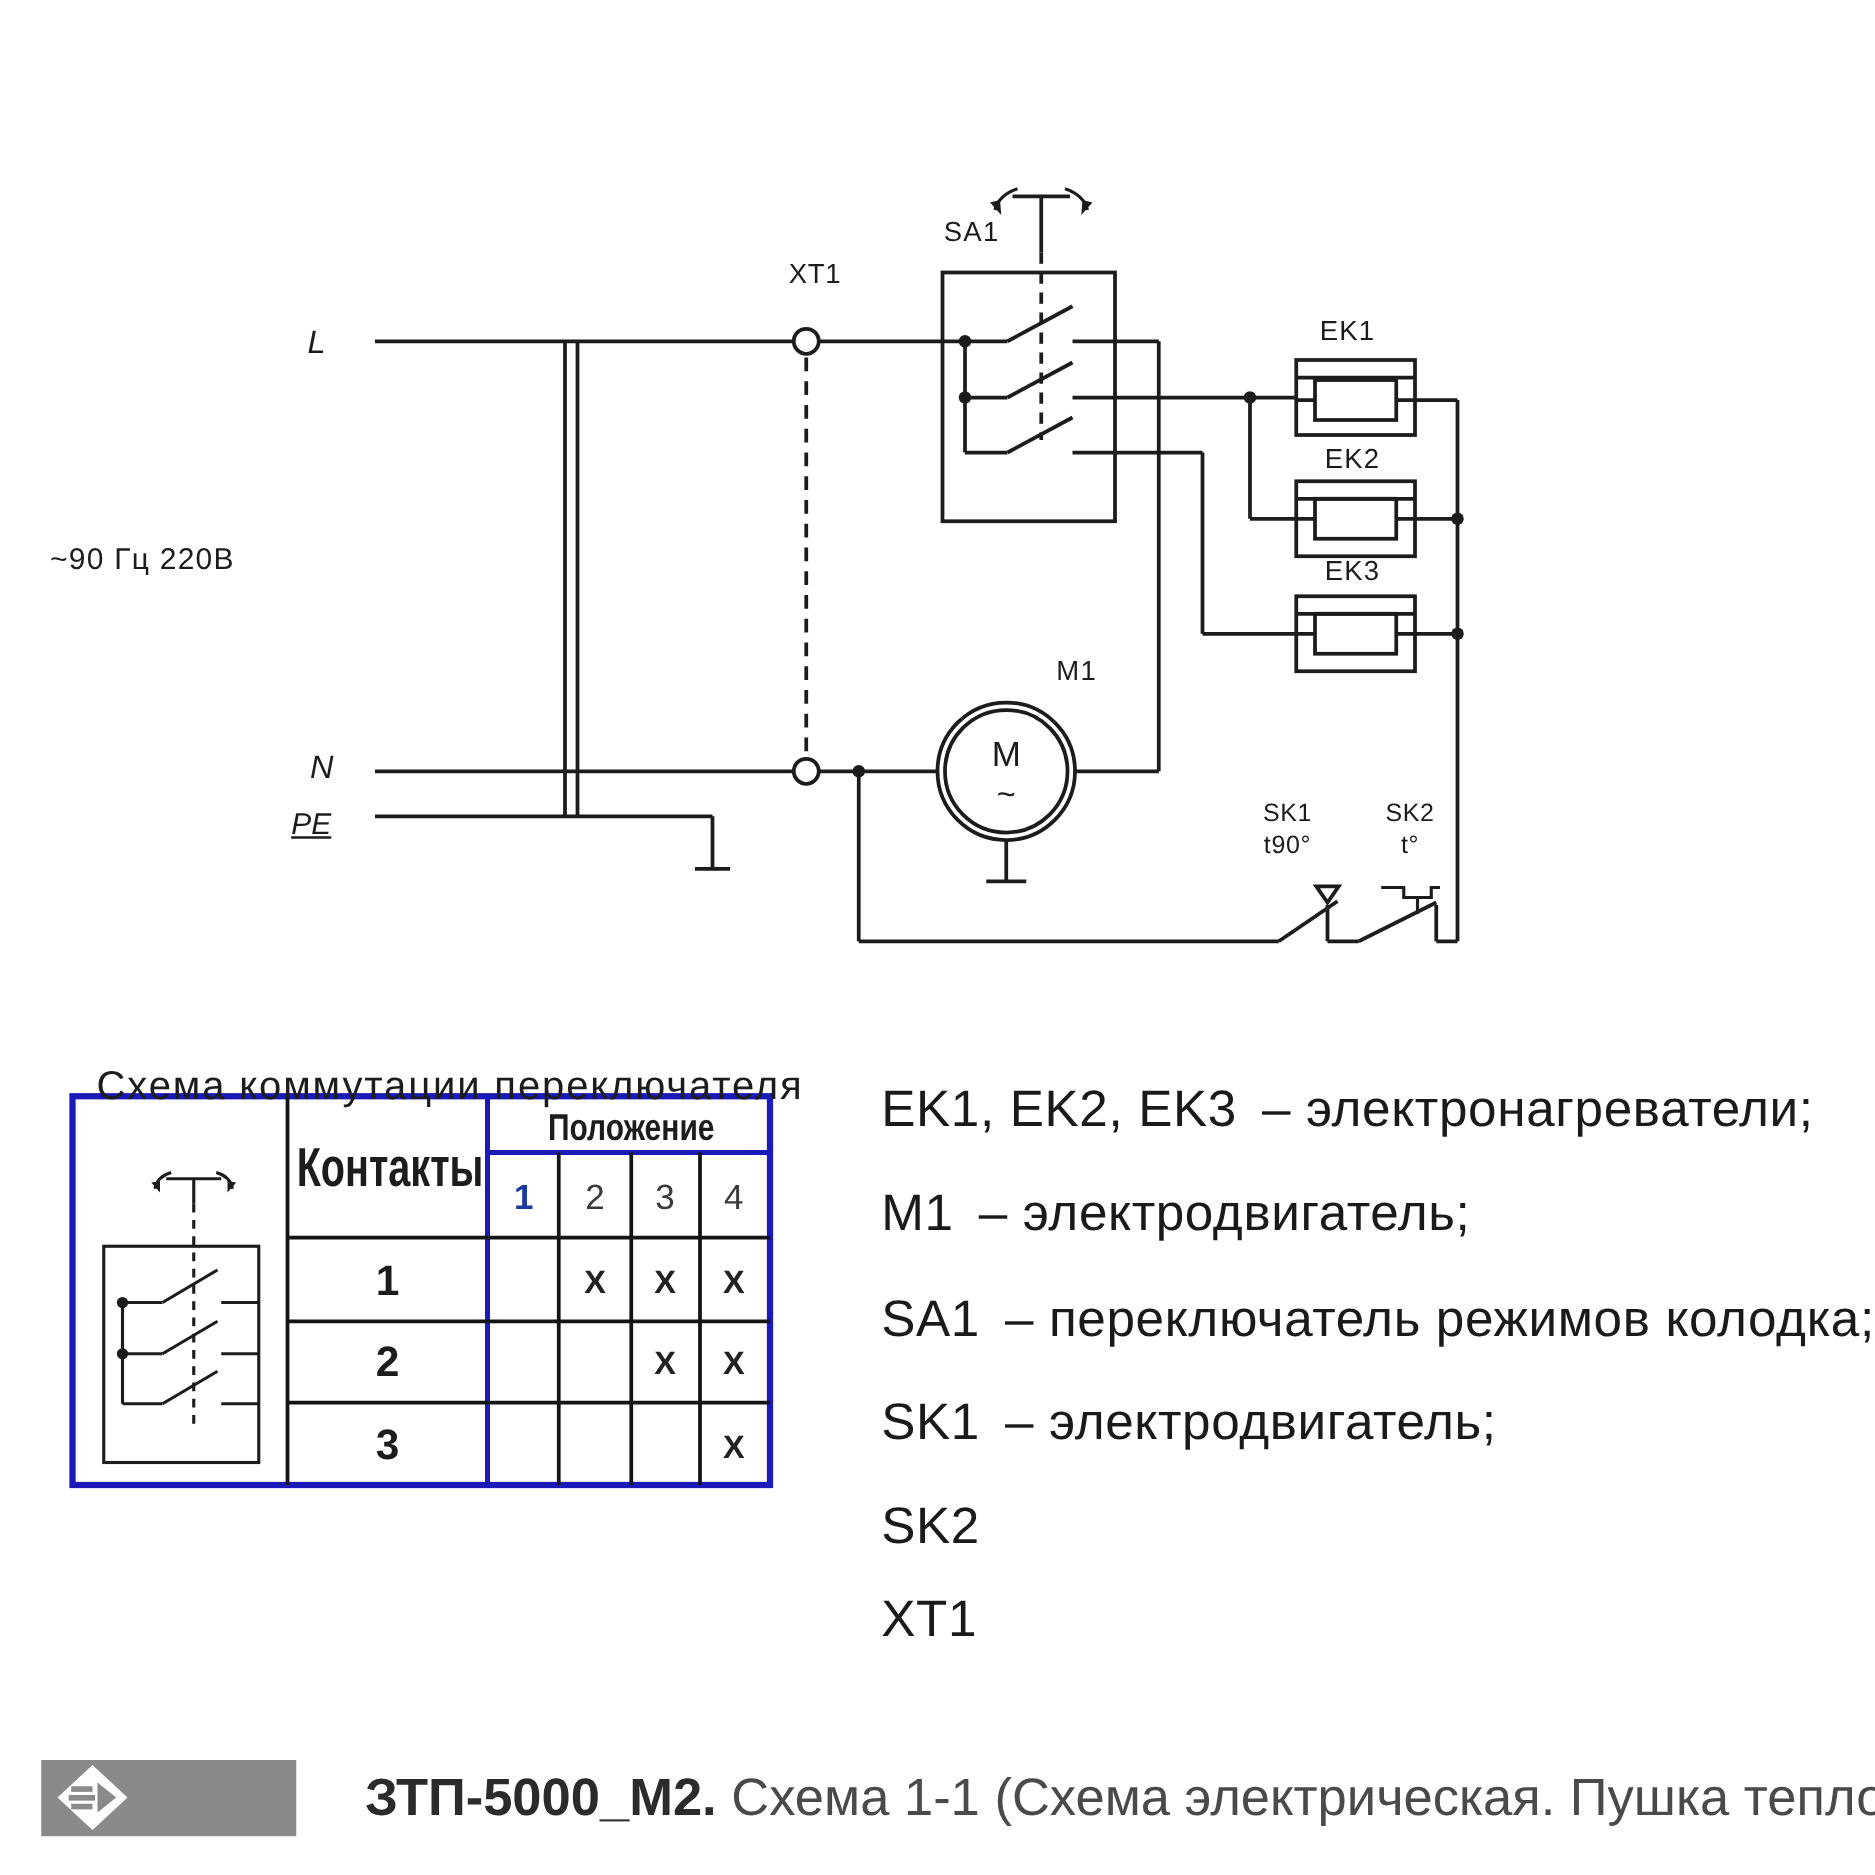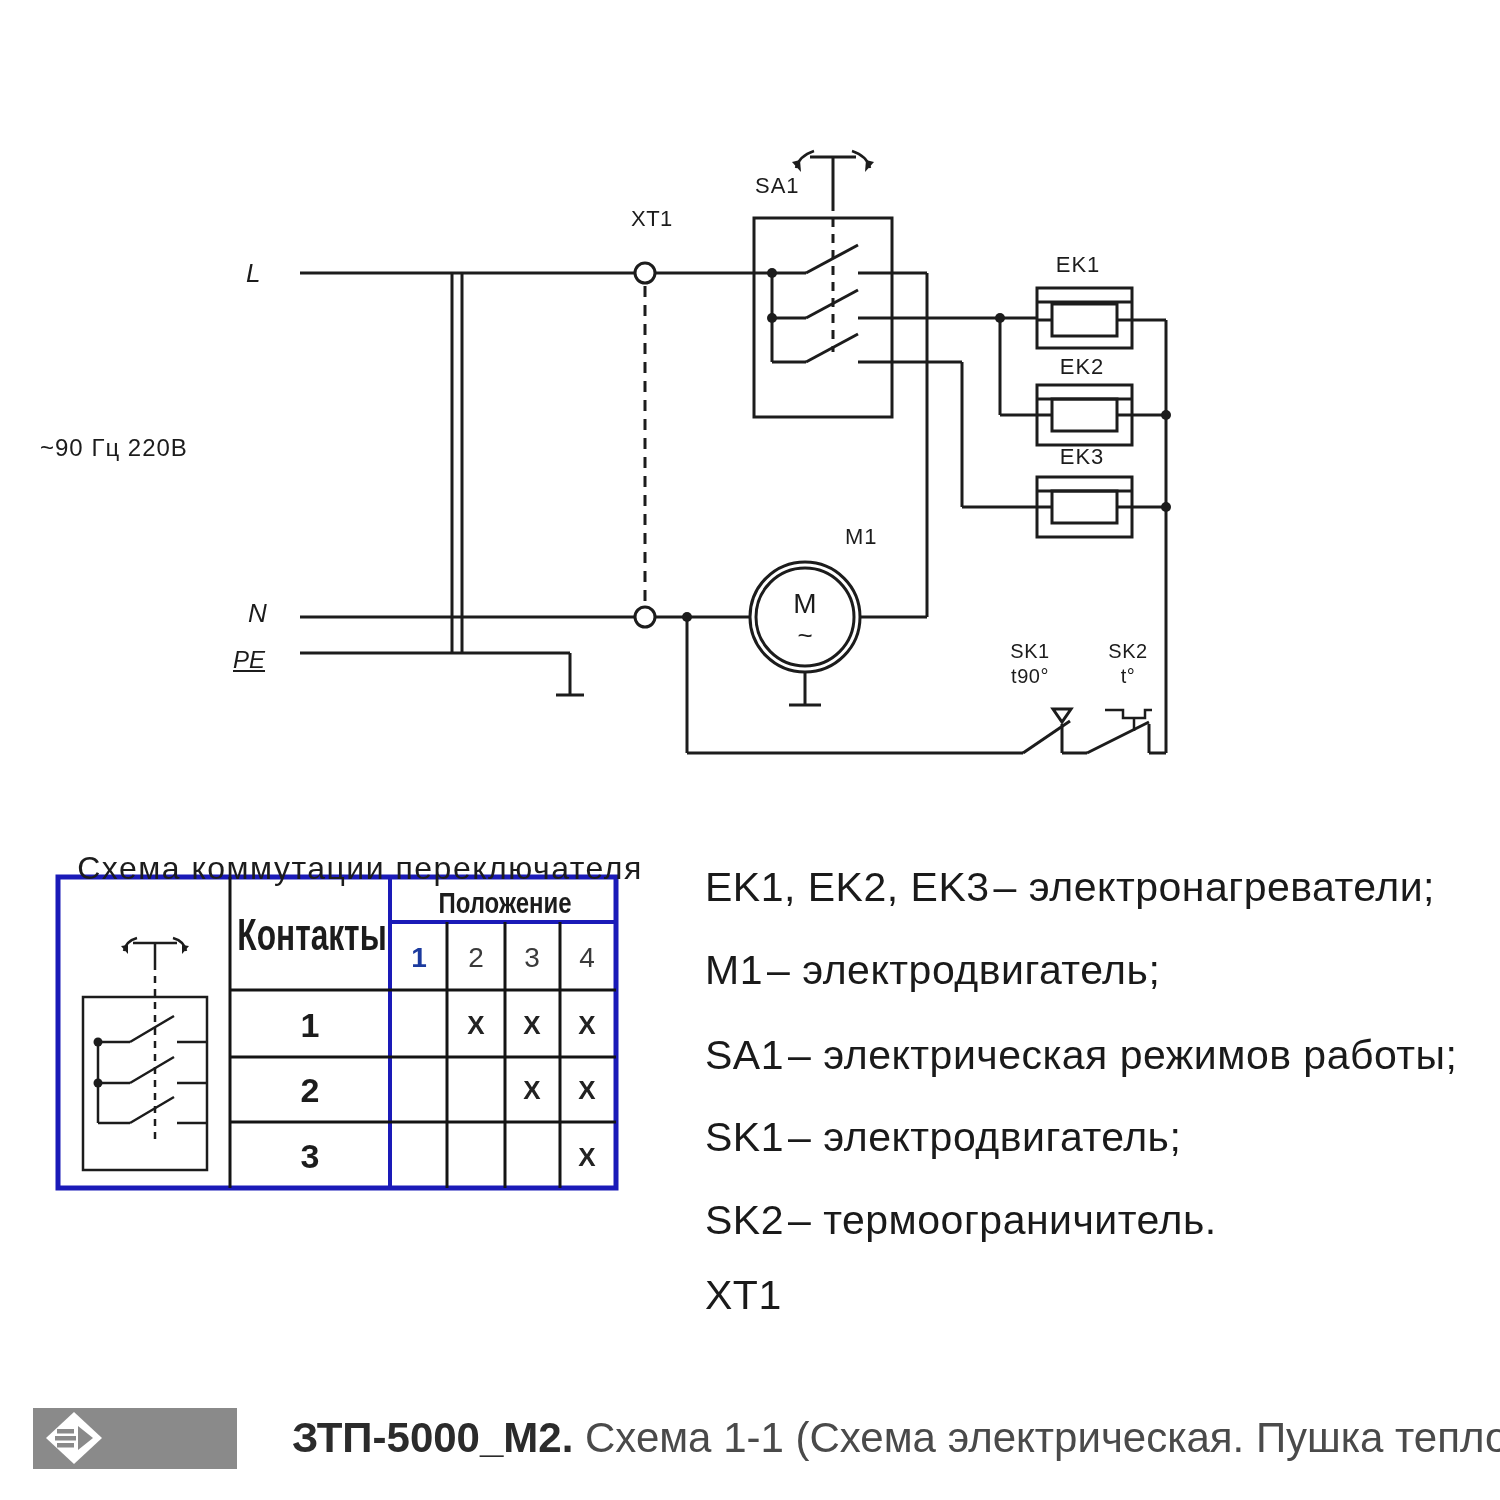--- a/index.html
+++ b/index.html
@@ -15,21 +15,21 @@
   .small-ref{font-size:20px;letter-spacing:.5px;}
   
   .tbl-title{font-size:32px;letter-spacing:1.5px;margin-top:20px;}
   .contacts-h{font-size:44px;font-weight:700;transform:translateX(-50%) scaleX(.72);}
   .position-h{font-size:30px;font-weight:700;transform:translateX(-50%) scaleX(.8);}
   .pos-digit{font-size:28px;color:#3a3a3a;}
   .pos-digit.first{color:var(--header-blue,#1b3a9e);font-weight:700;}
   .contact-num{font-size:34px;font-weight:700;}
   .xmark{font-size:26px;font-weight:700;color:#222;}
   
-  .legend-line{position:absolute;left:705px;display:flex;gap:4px;font-size:41px;color:#1a1a1a;letter-spacing:.5px;}
+  .legend-line{position:absolute;left:705px;display:flex;gap:20px;font-size:41px;color:#1a1a1a;letter-spacing:.5px;}
   
   #brand-box{position:absolute;left:33px;top:1408px;width:204px;height:61px;background:var(--brand-gray,#8a8a8a);}
   #footer-title{position:absolute;left:292px;top:1414px;font-size:42px;white-space:nowrap;}
   #footer-model{font-weight:700;color:var(--text-dark,#2b2b2b);}
   #footer-subtitle{font-weight:400;color:var(--text-gray,#4a4a4a);}
   .stroke{stroke:var(--line,#1c1c1c);fill:none;stroke-width:3;}
   .thin{stroke-width:2.5;}
   .dot{fill:var(--line,#1c1c1c);stroke:none;}
   .term-circle{fill:#ffffff;stroke:var(--line,#1c1c1c);stroke-width:3;}
   .blue{stroke:var(--table-blue,#1a1ab8);fill:none;}
@@ -199,29 +199,28 @@
   <div class="legend-line" style="top:864px;">
     <span>EK1, EK2, EK3</span>
     <span>–  электронагреватели;</span>
   </div>
   <div class="legend-line" style="top:947px;">
     <span>М1</span>
     <span>–  электродвигатель;</span>
   </div>
   <div class="legend-line" style="top:1032px;">
     <span>SA1</span>
-    <span>–  электрическая режимов работы;</span>
+    <span>–  переключатель режимов колодка;</span>
   </div>
   <div class="legend-line" style="top:1114px;">
     <span>SK1</span>
     <span>–  электродвигатель;</span>
   </div>
   <div class="legend-line" style="top:1197px;">
     <span>SK2</span>
-    <span>–  термоограничитель.</span>
   </div>
   <div class="legend-line" style="top:1272px;">
     <span>XT1</span>
   </div>
 
   <div id="brand-box">
     <svg width="62" height="61" viewBox="0 0 62 61" style="position:absolute;left:10px;top:0;">
       <polygon points="31,4 59,30 31,56 3,30" fill="#ffffff"></polygon>
       <rect x="14" y="21" width="17" height="4.5" fill="#8a8a8a"></rect>
       <rect x="12" y="28" width="21" height="4.5" fill="#8a8a8a"></rect>

